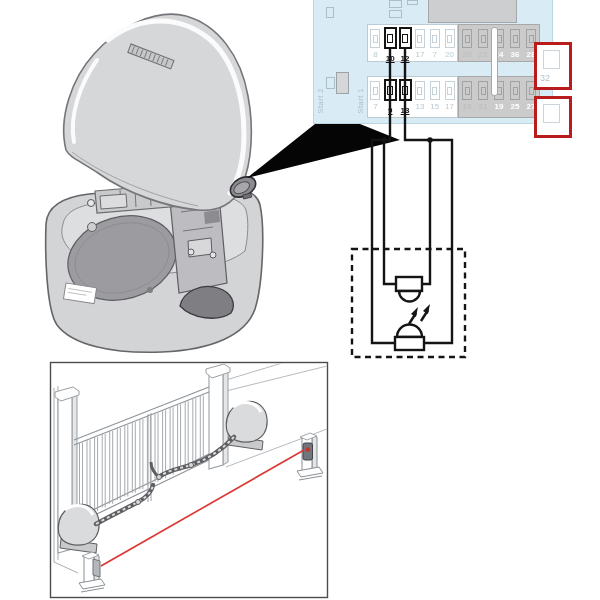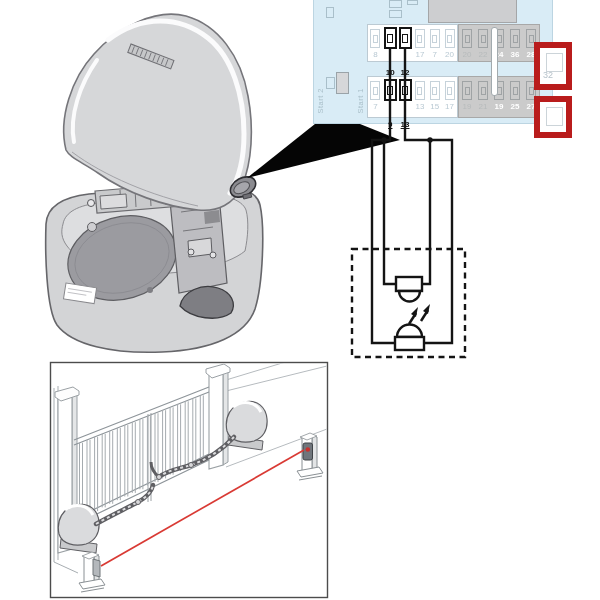--- a/index.html
+++ b/index.html
@@ -27,26 +27,26 @@
   .in{width:5px;height:8px;box-sizing:border-box;}
   .white .sq{border:1px solid #c6d2da;background:#fff;}
   .white .in{border:1px solid #c6d2da;}
   .gray .sq{border:1px solid #9fa3a5;}
   .gray .in{border:1px solid #9fa3a5;}
   .num{font-size:8px;line-height:9px;margin-top:2px;white-space:nowrap;}
   .white .num{color:#b9c9d3;}
   .gray .num{color:#b7bbbc;}
   .white .cell.hi .sq{border:2px solid #141414;width:13px;height:22px;margin-top:-2px;}
   .white .cell.hi .in{border:1px solid #141414;width:6px;height:9px;}
-  .white .cell.hi .num{color:#141414;font-weight:700;margin-top:19px;text-decoration:underline;}
+  .white .cell.hi .num{color:#141414;font-weight:700;margin-top:5px;text-decoration:underline;}
   .gray .cell.hi .num{color:#ffffff;font-weight:700;}
   
   .jumper{left:491px;top:27px;width:7px;height:69px;background:#fff;
           border:1px solid #a2aaae;border-radius:3px;}
-  .box32{background:#fff;border:6px solid #b91c1c;}
+  .box32{background:#fff;border:3px solid #b91c1c;}
   .box32 .in2{position:absolute;left:6px;top:5px;width:15px;height:17px;
           border:1px solid #ccd4d9;}
   .lbl32{position:absolute;left:3px;bottom:4px;font-size:9px;color:#b6c2ca;}
   .vlabel{position:absolute;writing-mode:vertical-rl;transform:rotate(180deg);
           font-size:7.5px;letter-spacing:.5px;color:#a9bfc9;}
 </style>
 </head>
 <body>
 
 <div id="app">

